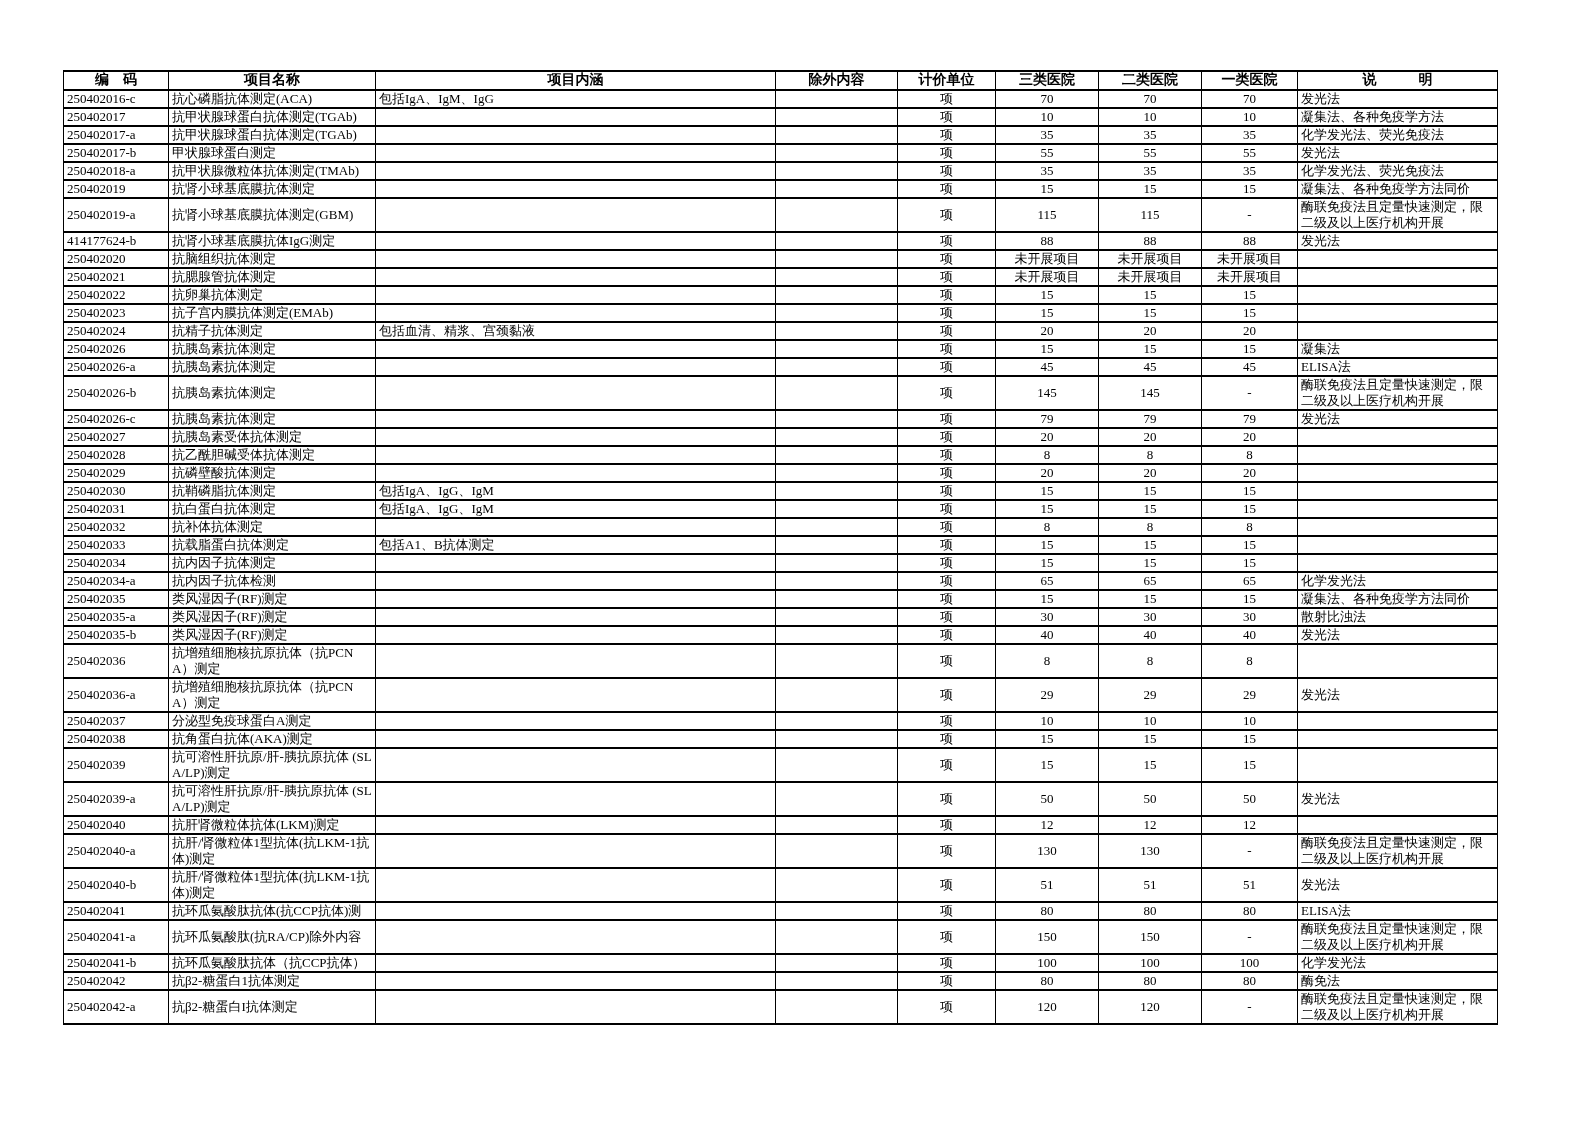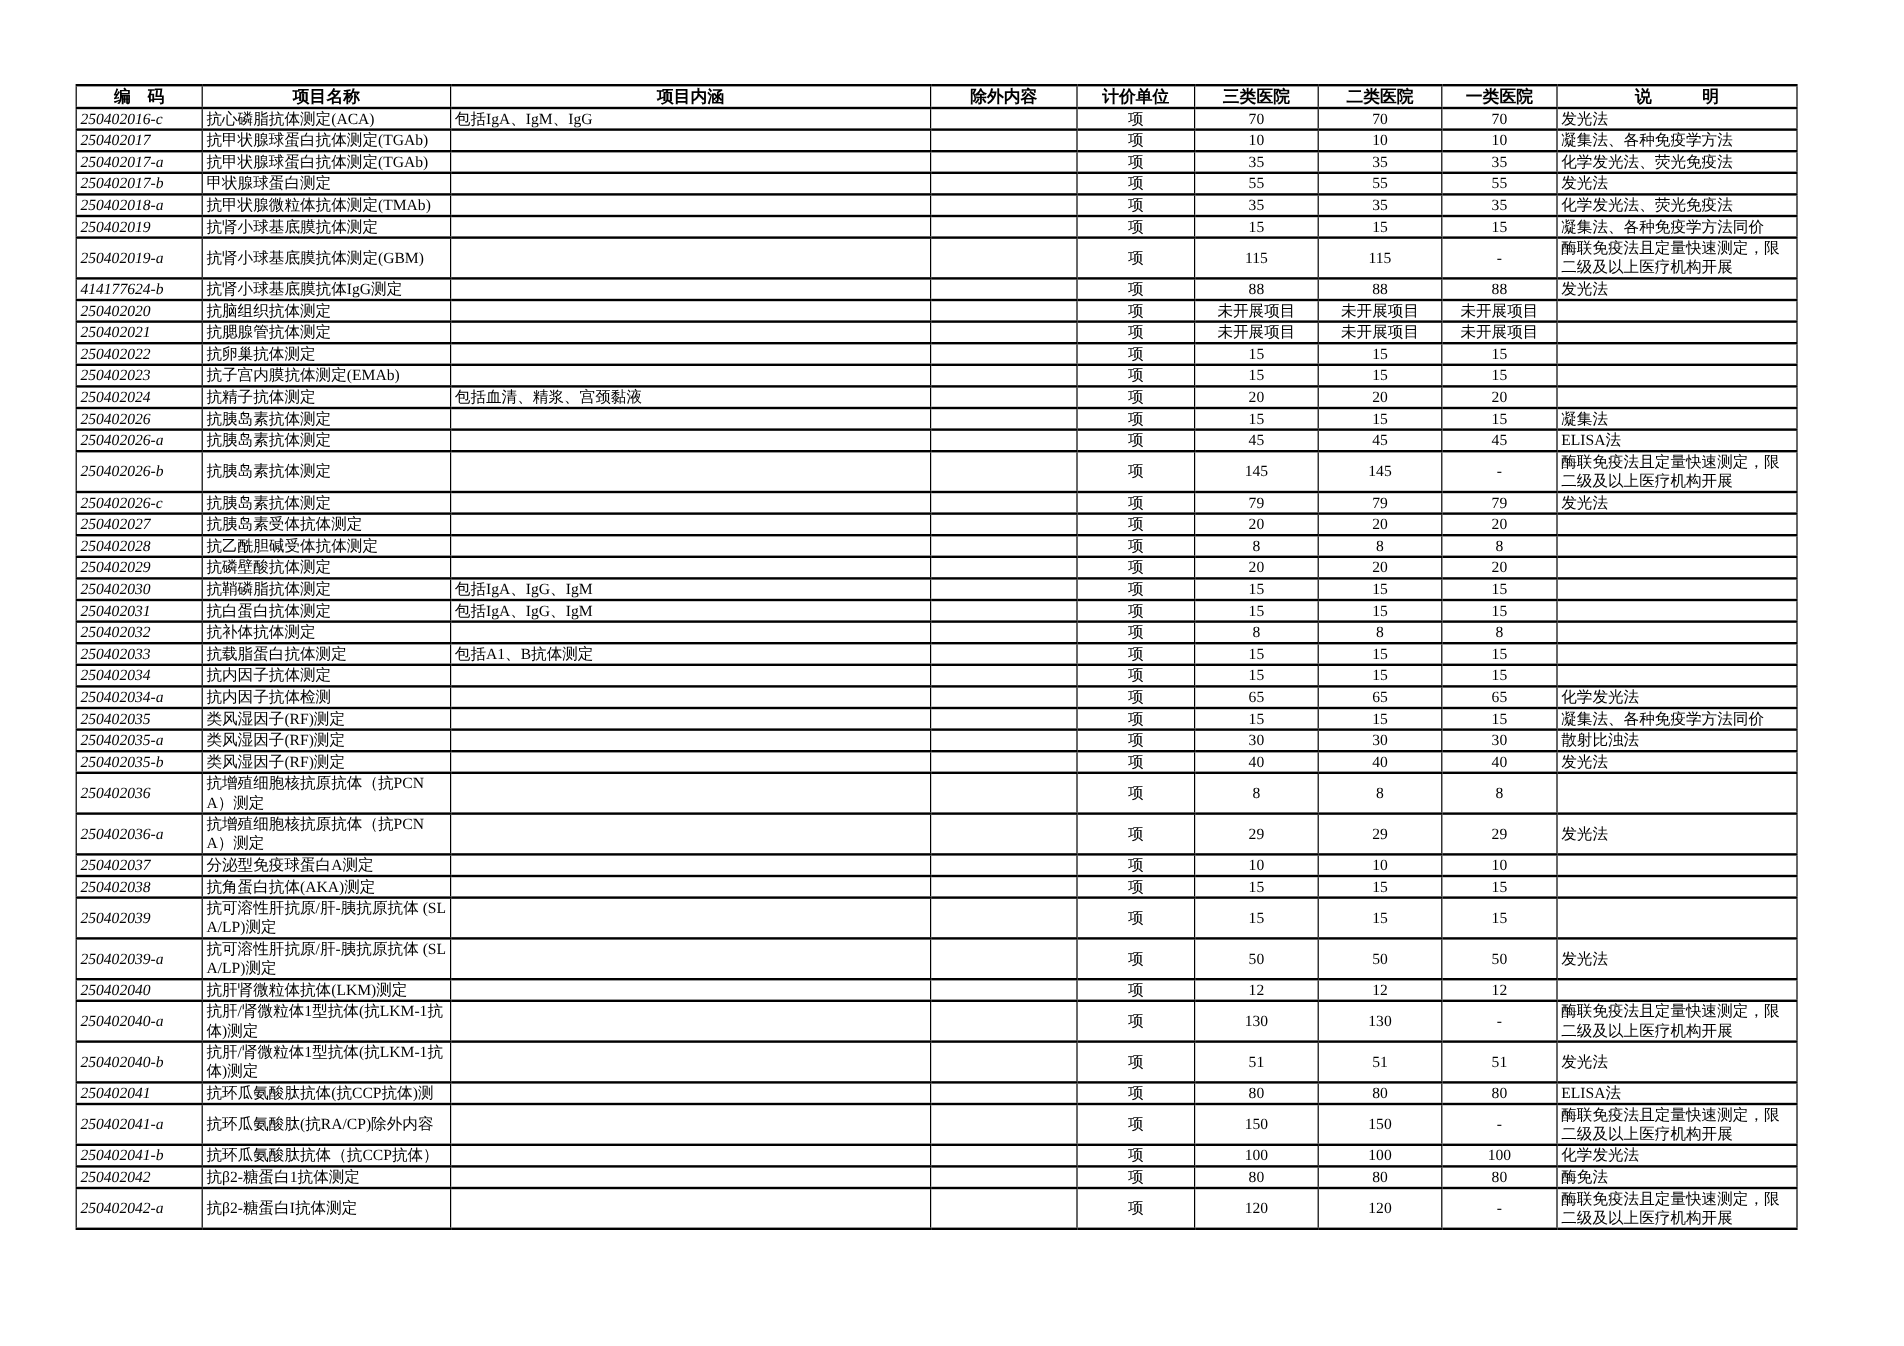--- a/index.html
+++ b/index.html
@@ -25,37 +25,37 @@
   table.price-table td {
     border-left: 1px solid #000;
     border-right: 1px solid #000;
     border-top: 2px solid #000;
     border-bottom: 2px solid #000;
     overflow: hidden;
     vertical-align: middle;
     box-sizing: border-box;
   }
   table.price-table th {
-    font-family: Liberation Sans, sans-serif;
+    font-family: Liberation Mono, monospace;
     font-weight: bold;
     font-size: 14px;
     height: 19px;
     line-height: 15px;
     text-align: center;
     padding: 0 2px;
     white-space: nowrap;
   }
   table.price-table td {
     font-size: 13px;
     height: 18px;
     line-height: 16px;
     padding: 0 3px;
     word-break: break-all;
   }
-  td.col-code { font-size: 13.5px; white-space: nowrap; font-style: italic; }
+  td.col-code { font-size: 13.5px; white-space: nowrap; }
   td.col-name, td.col-content, td.col-exclusion, td.col-note { text-align: left; }
   td.col-unit, td.col-price3, td.col-price2, td.col-price1 { text-align: center; }
 </style>
 </head>
 <body>
 
 <div class="sheet">
   <table class="price-table">
     <colgroup>
       <col style="width:105px">

